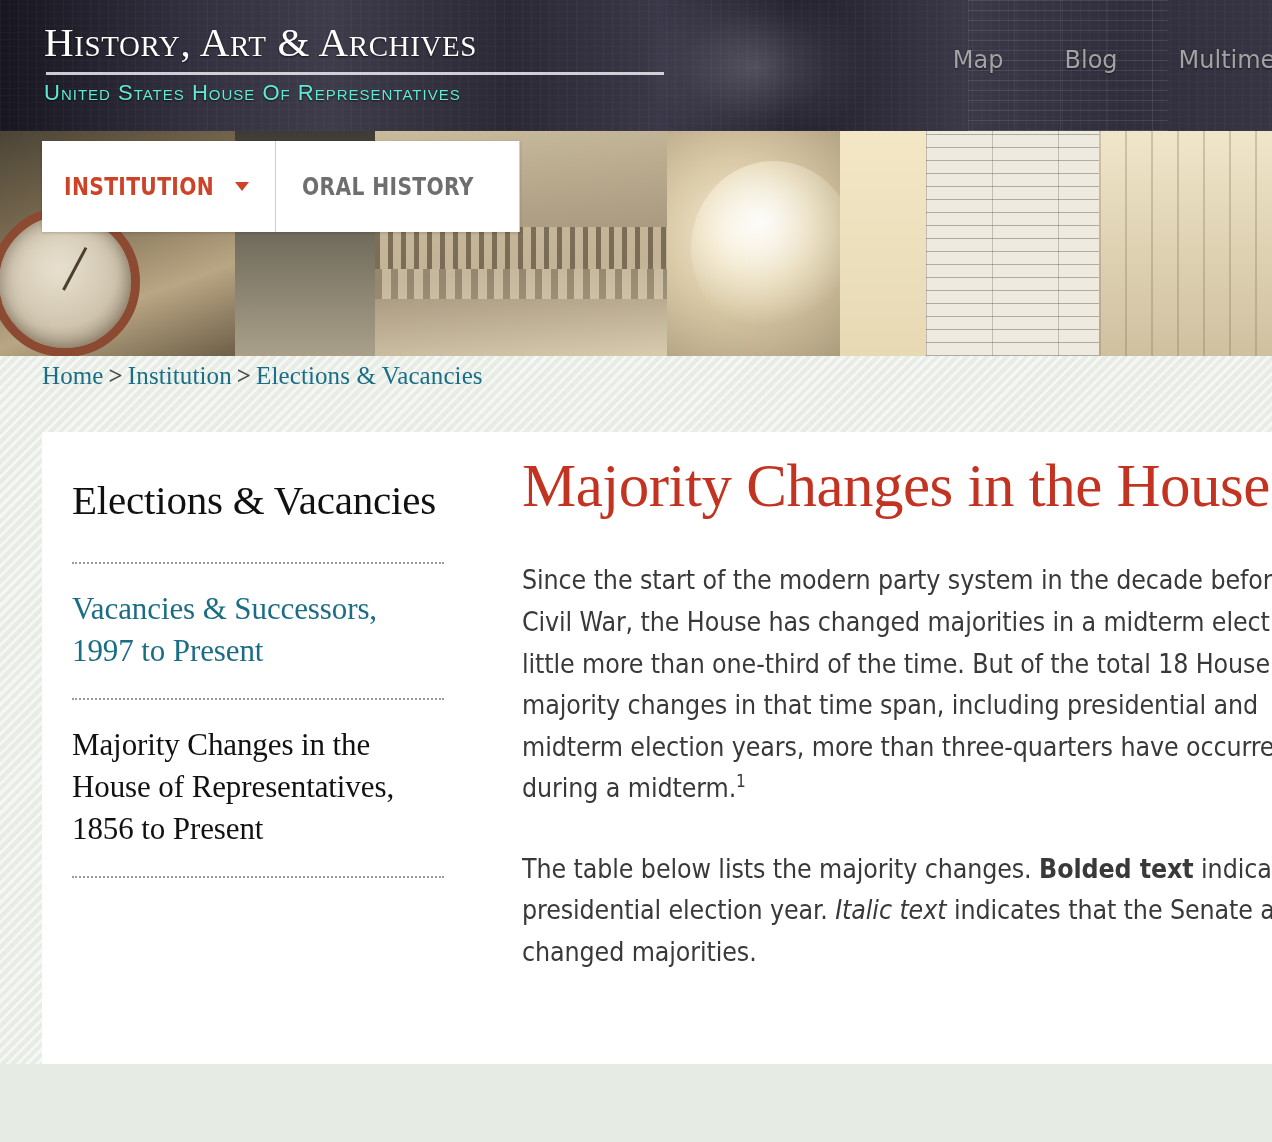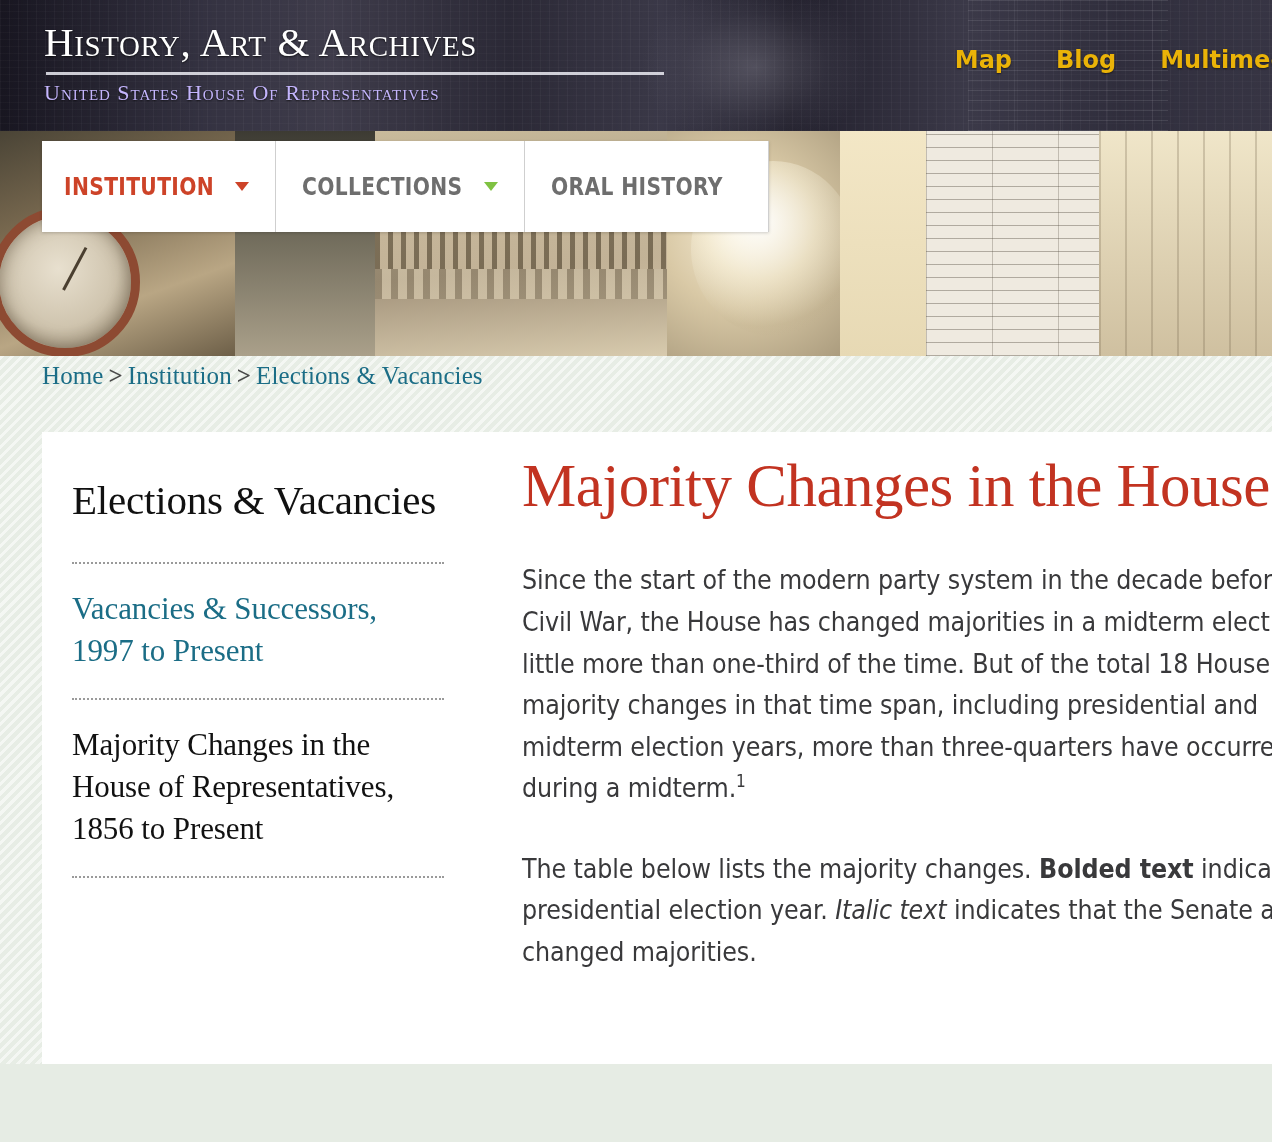--- a/index.html
+++ b/index.html
@@ -93,46 +93,47 @@
     white-space:nowrap;
     font-variant:small-caps;
     text-transform:capitalize;
   }
   .logo-rule {
     width:618px; height:3px;
     background:rgba(235,235,242,.85);
     margin:9px 0 7px 2px;
   }
   .logo-sub {
-    font-family:Liberation Serif, serif;
+    font-family:Liberation Sans, sans-serif;
     font-size:22px;
     letter-spacing:1.0px;
     line-height:1;
     white-space:nowrap;
     font-variant:small-caps;
     text-transform:capitalize;
-    color:#c4b5fd;
+    color:#5eead4;
   }
 
   .utility-nav {
     position:absolute;
     right:-40px; top:46px;
     display:flex;
     gap:44px;
     align-items:center;
   }
   .utility-link {
-    color:#eab308;
+    color:#a3a3a3;
     font-size:24px;
-    font-weight:bold;
+    font-weight:normal;
     font-family:"DejaVu Sans", sans-serif;
     text-decoration:none;
     white-space:nowrap;
     text-shadow:0 1px 2px rgba(0,0,0,.55);
     cursor:pointer;
+    margin-left:17px;
   }
 
   
   .banner {
     position:absolute;
     top:131px; left:0;
     width:1272px; height:225px;
     overflow:hidden;
     background:#cdbfa4;
   }
@@ -359,24 +360,20 @@
         </div>
     </div>
   </div>
 
   <nav class="primary-nav">
     <a class="nav-item active">
       <span class="nav-label">INSTITUTION</span>
       <span class="caret"></span>
     </a>
     <a class="nav-item">
-      <span class="nav-label">COLLECTIONS</span>
-      <span class="caret"></span>
-    </a>
-    <a class="nav-item">
       <span class="nav-label">ORAL HISTORY</span>
 
     </a>
   </nav>
 
   <div class="breadcrumb">
     <a>Home</a><span class="crumb-sep">&gt;</span><a>Institution</a><span class="crumb-sep">&gt;</span><a class="crumb-current">Elections &amp; Vacancies</a>
   </div>
 
   <div class="content-panel">

